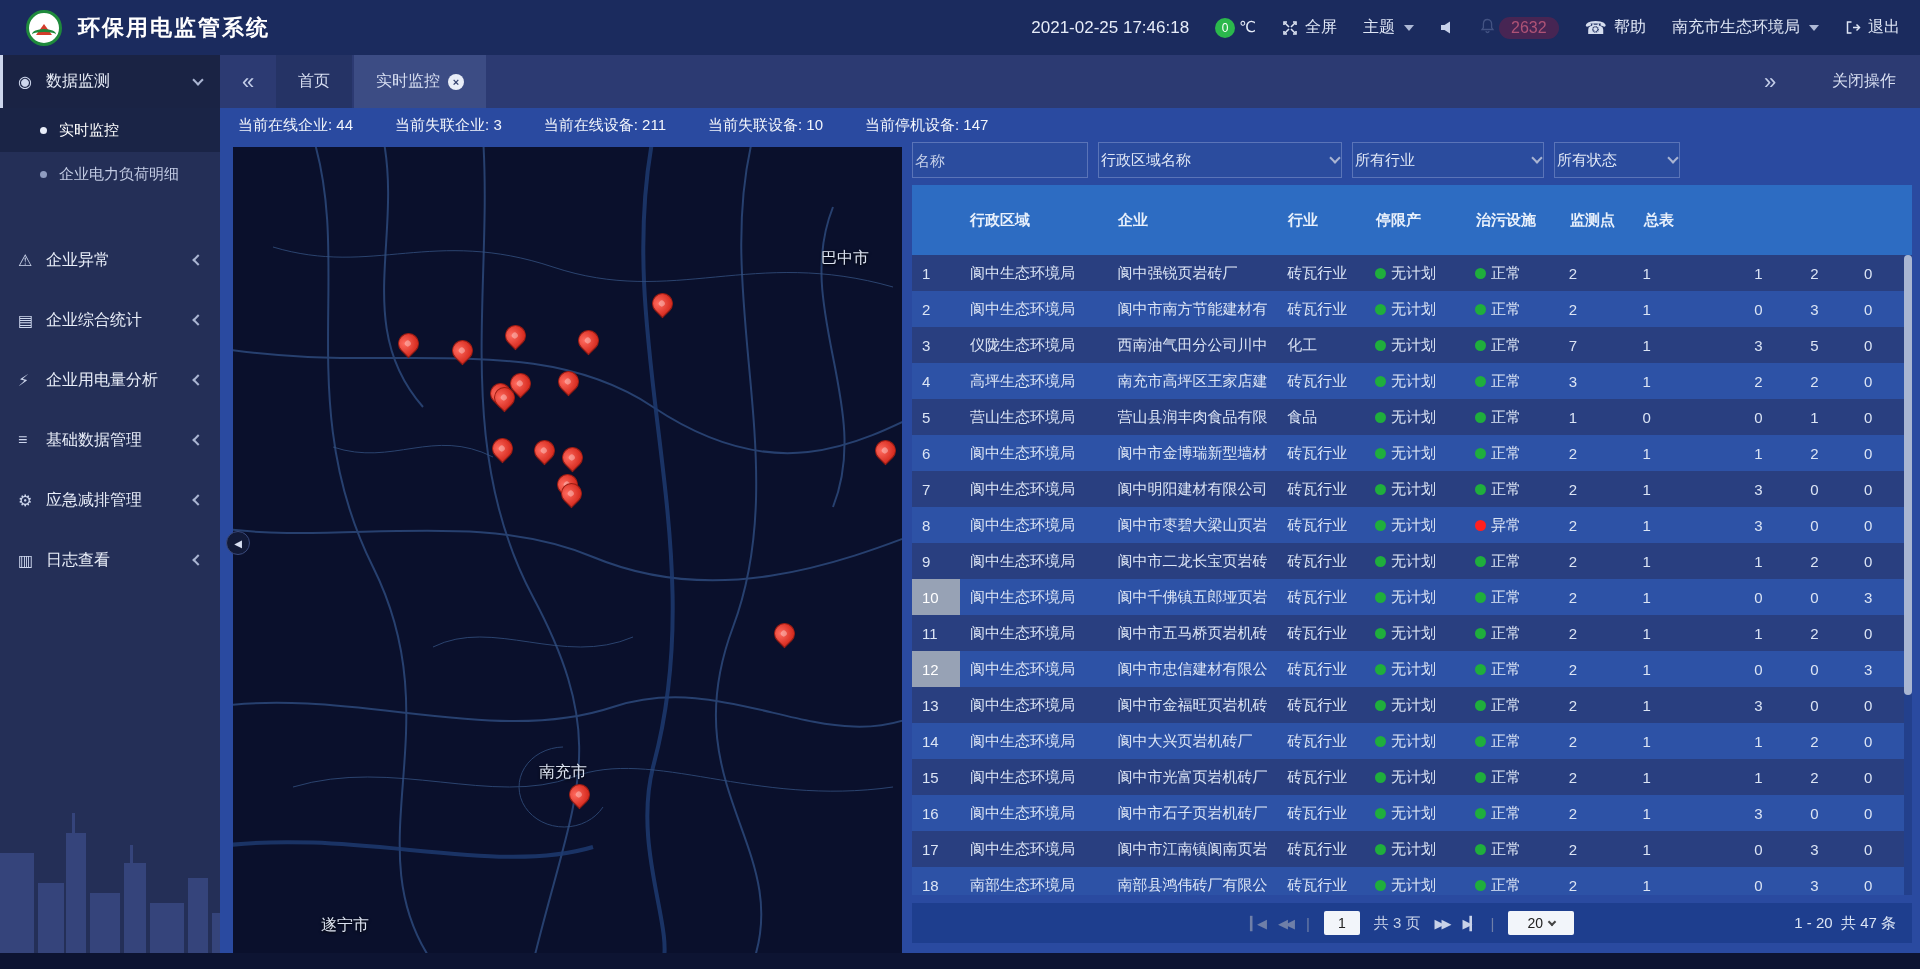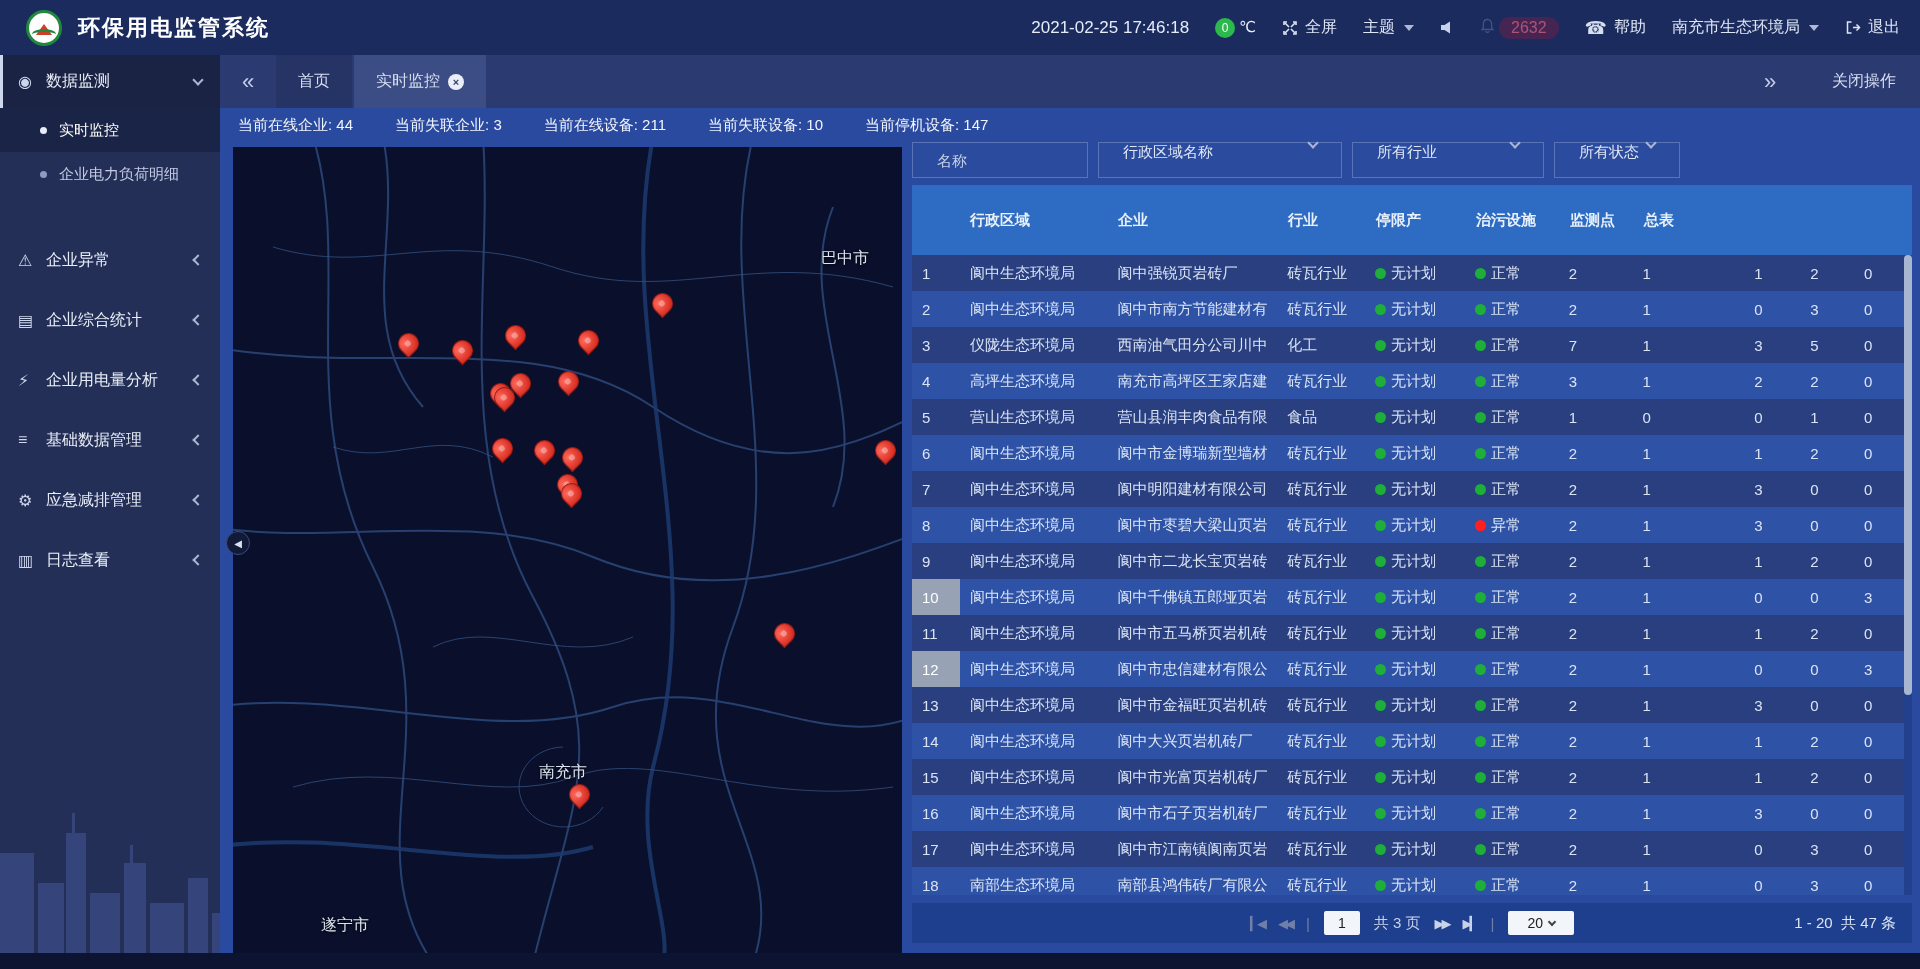--- a/index.html
+++ b/index.html
@@ -84,21 +84,21 @@
   .pin:after { content:""; position:absolute; left:6px; top:6px; width:6px; height:6px;
     border-radius:50%; background:rgba(255,255,255,.35); }
   .map-collapse { position:absolute; left:-7px; top:423px; width:24px; height:24px; border-radius:50%;
     background:#121a38; border:1px solid #3a4a7c; color:#d9e0f2; font-size:10px; display:flex;
     align-items:center; justify-content:center; cursor:pointer; z-index:5; }
 
   
   .panel { position:absolute; left:692px; top:34px; width:1000px; height:801px; }
   .filters { display:flex; gap:10px; height:36px; }
   .f-box { background:#2b4c9e; border:1px solid #5a74b8; color:#dfe6f5; font-size:15px;
-    display:flex; padding:0 24px; }
+    display:flex; align-items:center; padding:0 2px; }
   .f-input { width:176px; }
   .f-input input { background:transparent; border:none; outline:none; color:#dfe6f5;
     font-size:15px; width:100%; font-family:inherit; }
   .f-input input::placeholder { color:#c6d0e8; }
   .f-select { justify-content:space-between; cursor:pointer; }
   .f-region { width:244px; } .f-industry { width:192px; } .f-status { width:126px; }
 
   .table-wrap { position:absolute; left:0; top:43px; width:1000px; height:710px; overflow:hidden; }
   .thead { display:flex; height:70px; background:#2d6cc2; color:#e8f0fb; font-size:15px;
     font-weight:bold; position:relative; }

